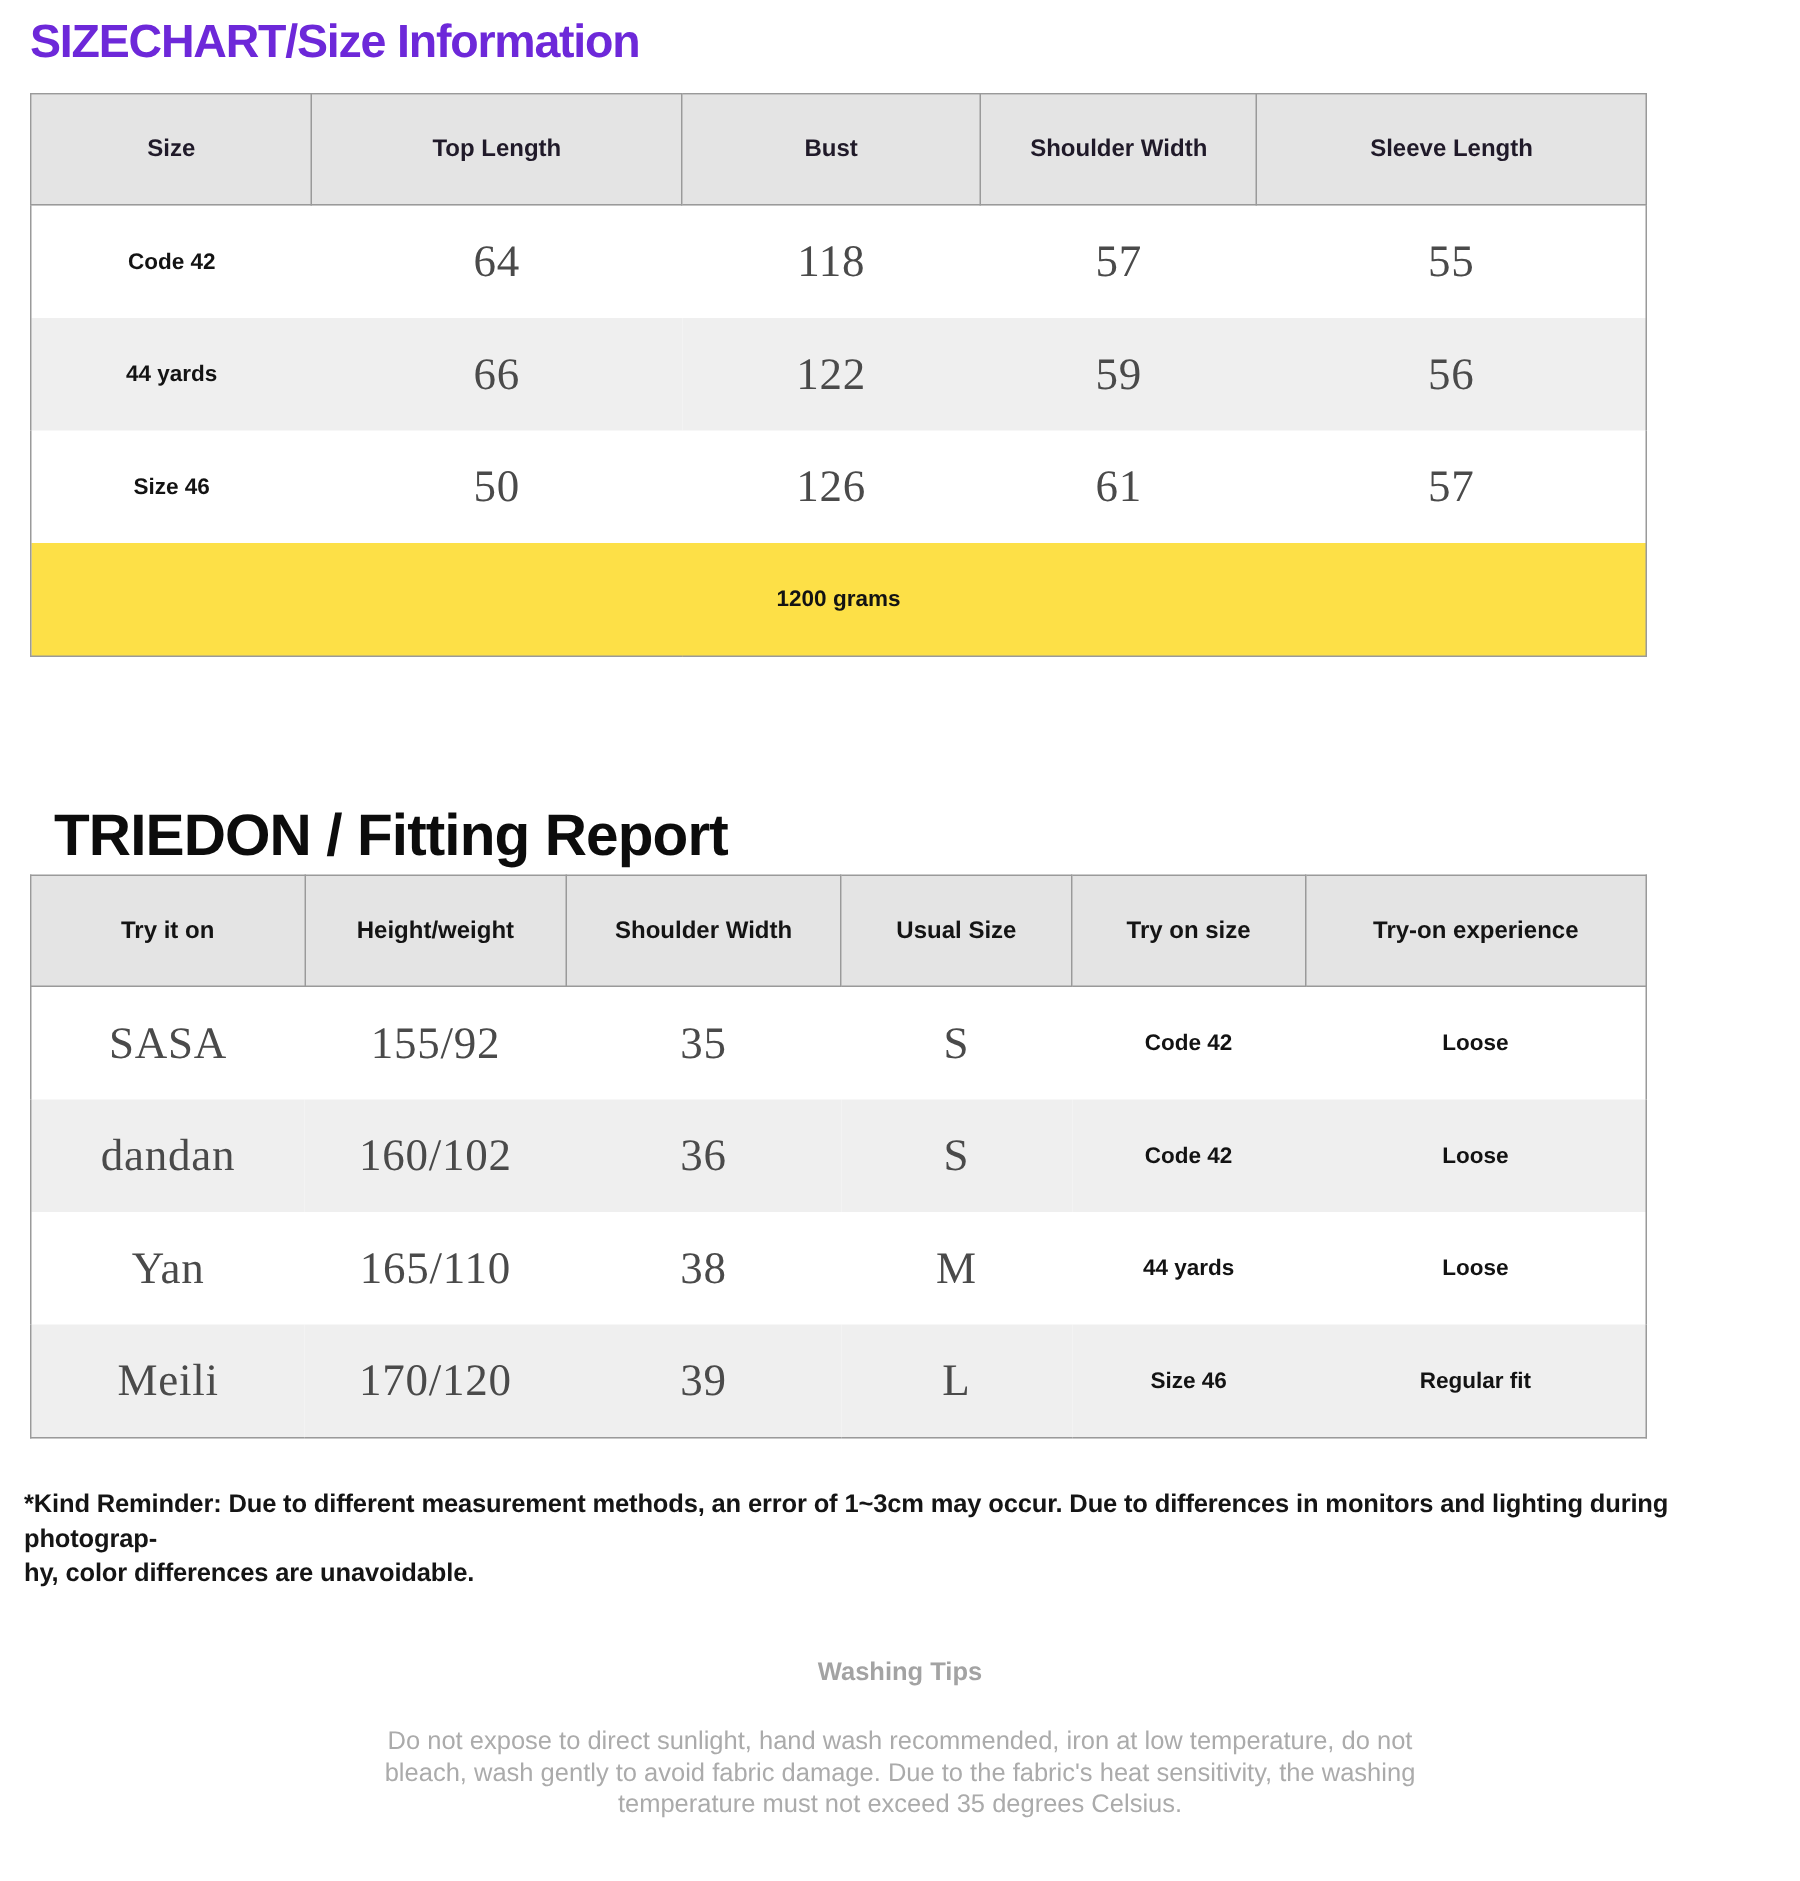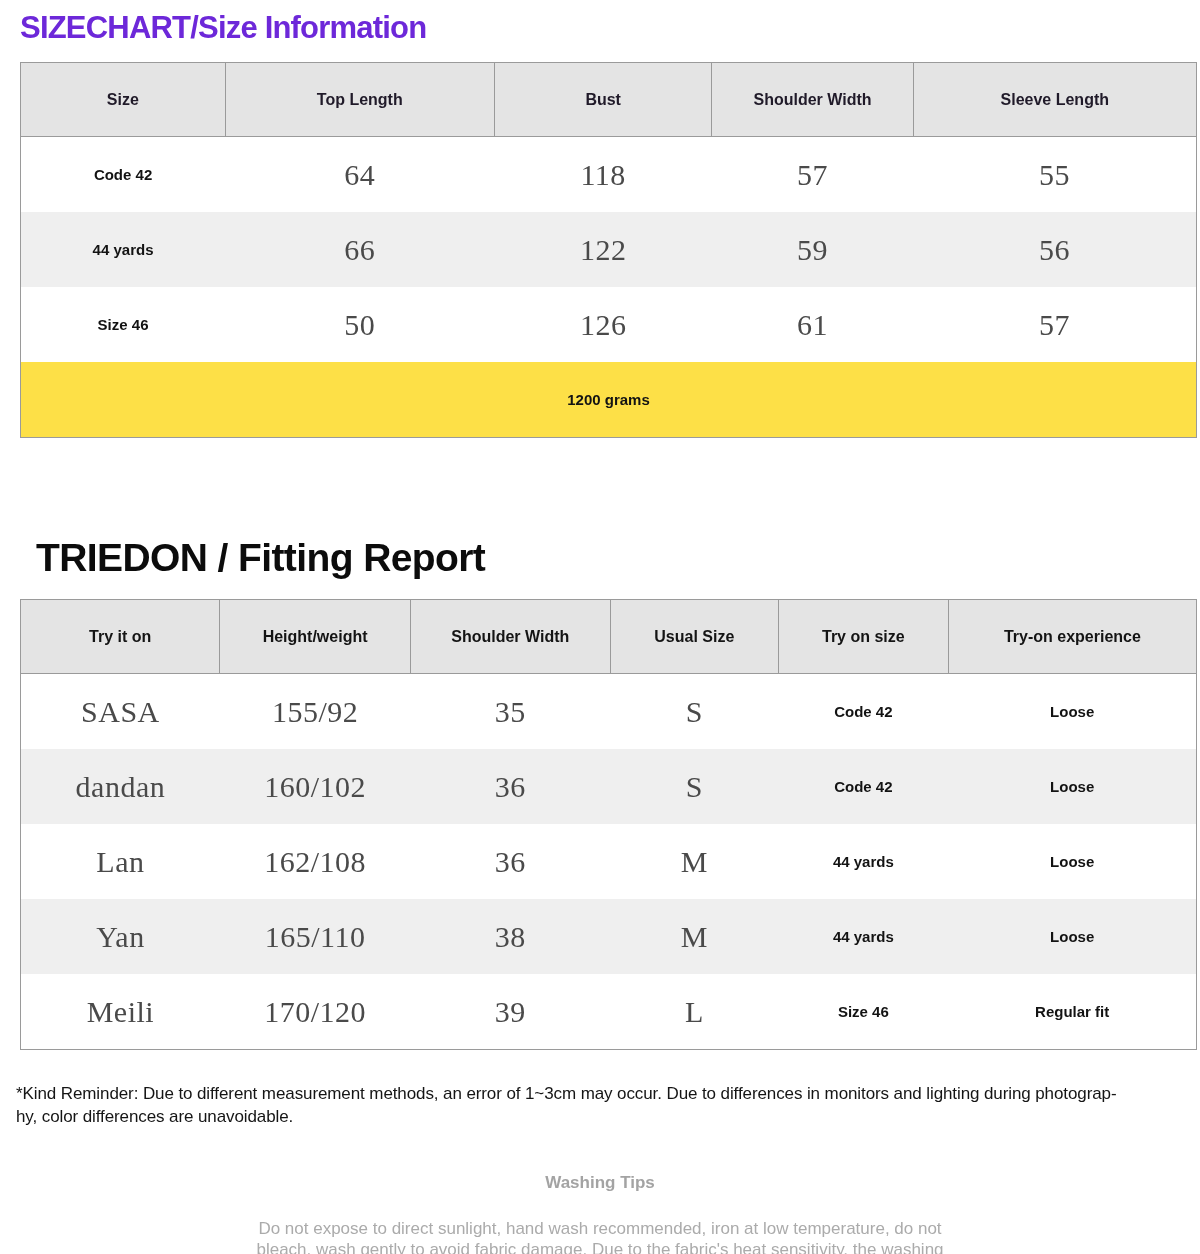--- a/index.html
+++ b/index.html
@@ -30,25 +30,25 @@
     font-size: 39px;
     font-weight: 700;
     letter-spacing: -0.6px;
     color: #0c0c0c;
   }
 
   
   table {
     border-collapse: collapse;
     table-layout: fixed;
-    width: 1177px;
+    width: 1078px;
     margin-left: 20px;
   }
   #size-table { margin-top: 16px; }
-  #fitting-table { margin-top: 19px; }
+  #fitting-table { margin-top: 3px; }
 
   table, th {
     border: 1px solid #9a9a9a;
   }
   thead th {
     background: #e4e4e4;
     height: 71px;
     font-size: 16px;
     font-weight: 700;
     text-align: center;
@@ -80,21 +80,21 @@
     background: #fde047;
     font-size: 15px;
     font-weight: 700;
     color: #131313;
   }
 
   
   .reminder {
     margin: 33px 14px 0 16px;
     font-size: 17px;
-    font-weight: 400;
+    font-weight: 700;
     line-height: 1.35;
     color: #151515;
     letter-spacing: -0.1px;
   }
 
   
   .washing {
     margin-top: 44px;
     text-align: center;
     color: #a9a9a9;
@@ -196,28 +196,20 @@
       </tr>
       <tr>
         <td class="cell-big">dandan</td>
         <td class="cell-big">160/102</td>
         <td class="cell-big">36</td>
         <td class="cell-big">S</td>
         <td class="cell-small">Code 42</td>
         <td class="cell-small">Loose</td>
       </tr>
       <tr>
-        <td class="cell-big">Lan</td>
-        <td class="cell-big">162/108</td>
-        <td class="cell-big">36</td>
-        <td class="cell-big">M</td>
-        <td class="cell-small">44 yards</td>
-        <td class="cell-small">Loose</td>
-      </tr>
-      <tr>
         <td class="cell-big">Yan</td>
         <td class="cell-big">165/110</td>
         <td class="cell-big">38</td>
         <td class="cell-big">M</td>
         <td class="cell-small">44 yards</td>
         <td class="cell-small">Loose</td>
       </tr>
       <tr>
         <td class="cell-big">Meili</td>
         <td class="cell-big">170/120</td>

